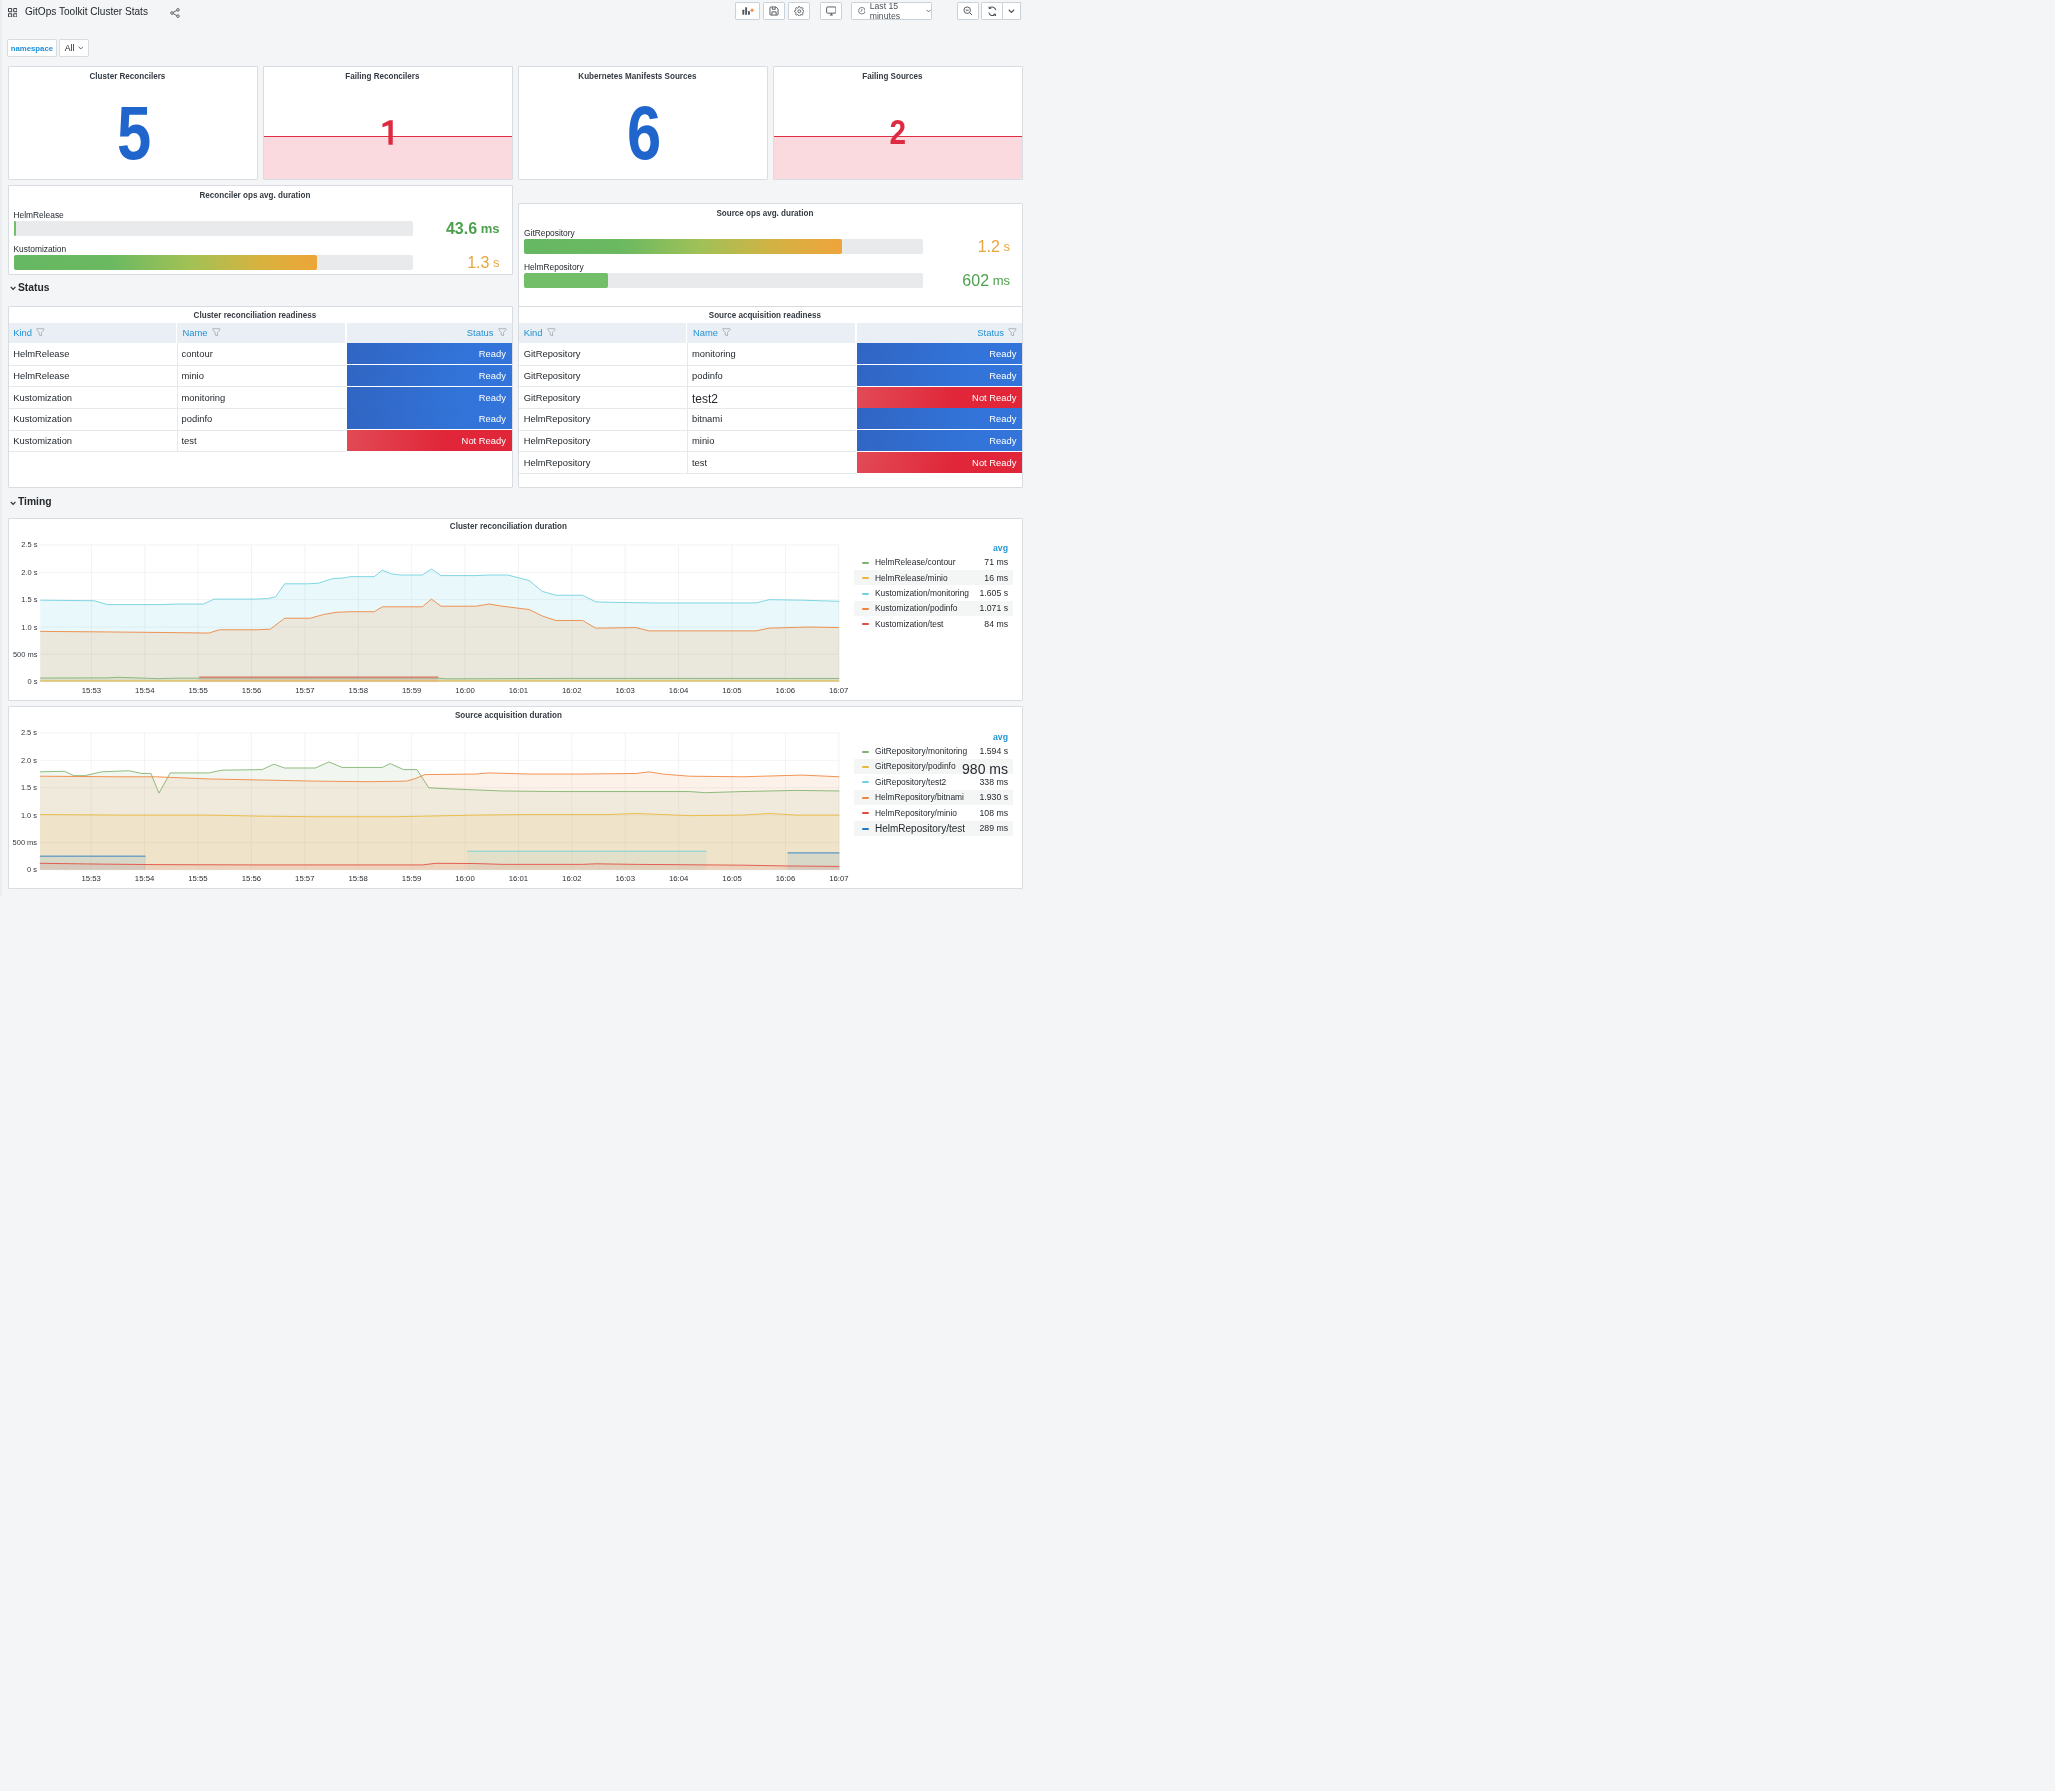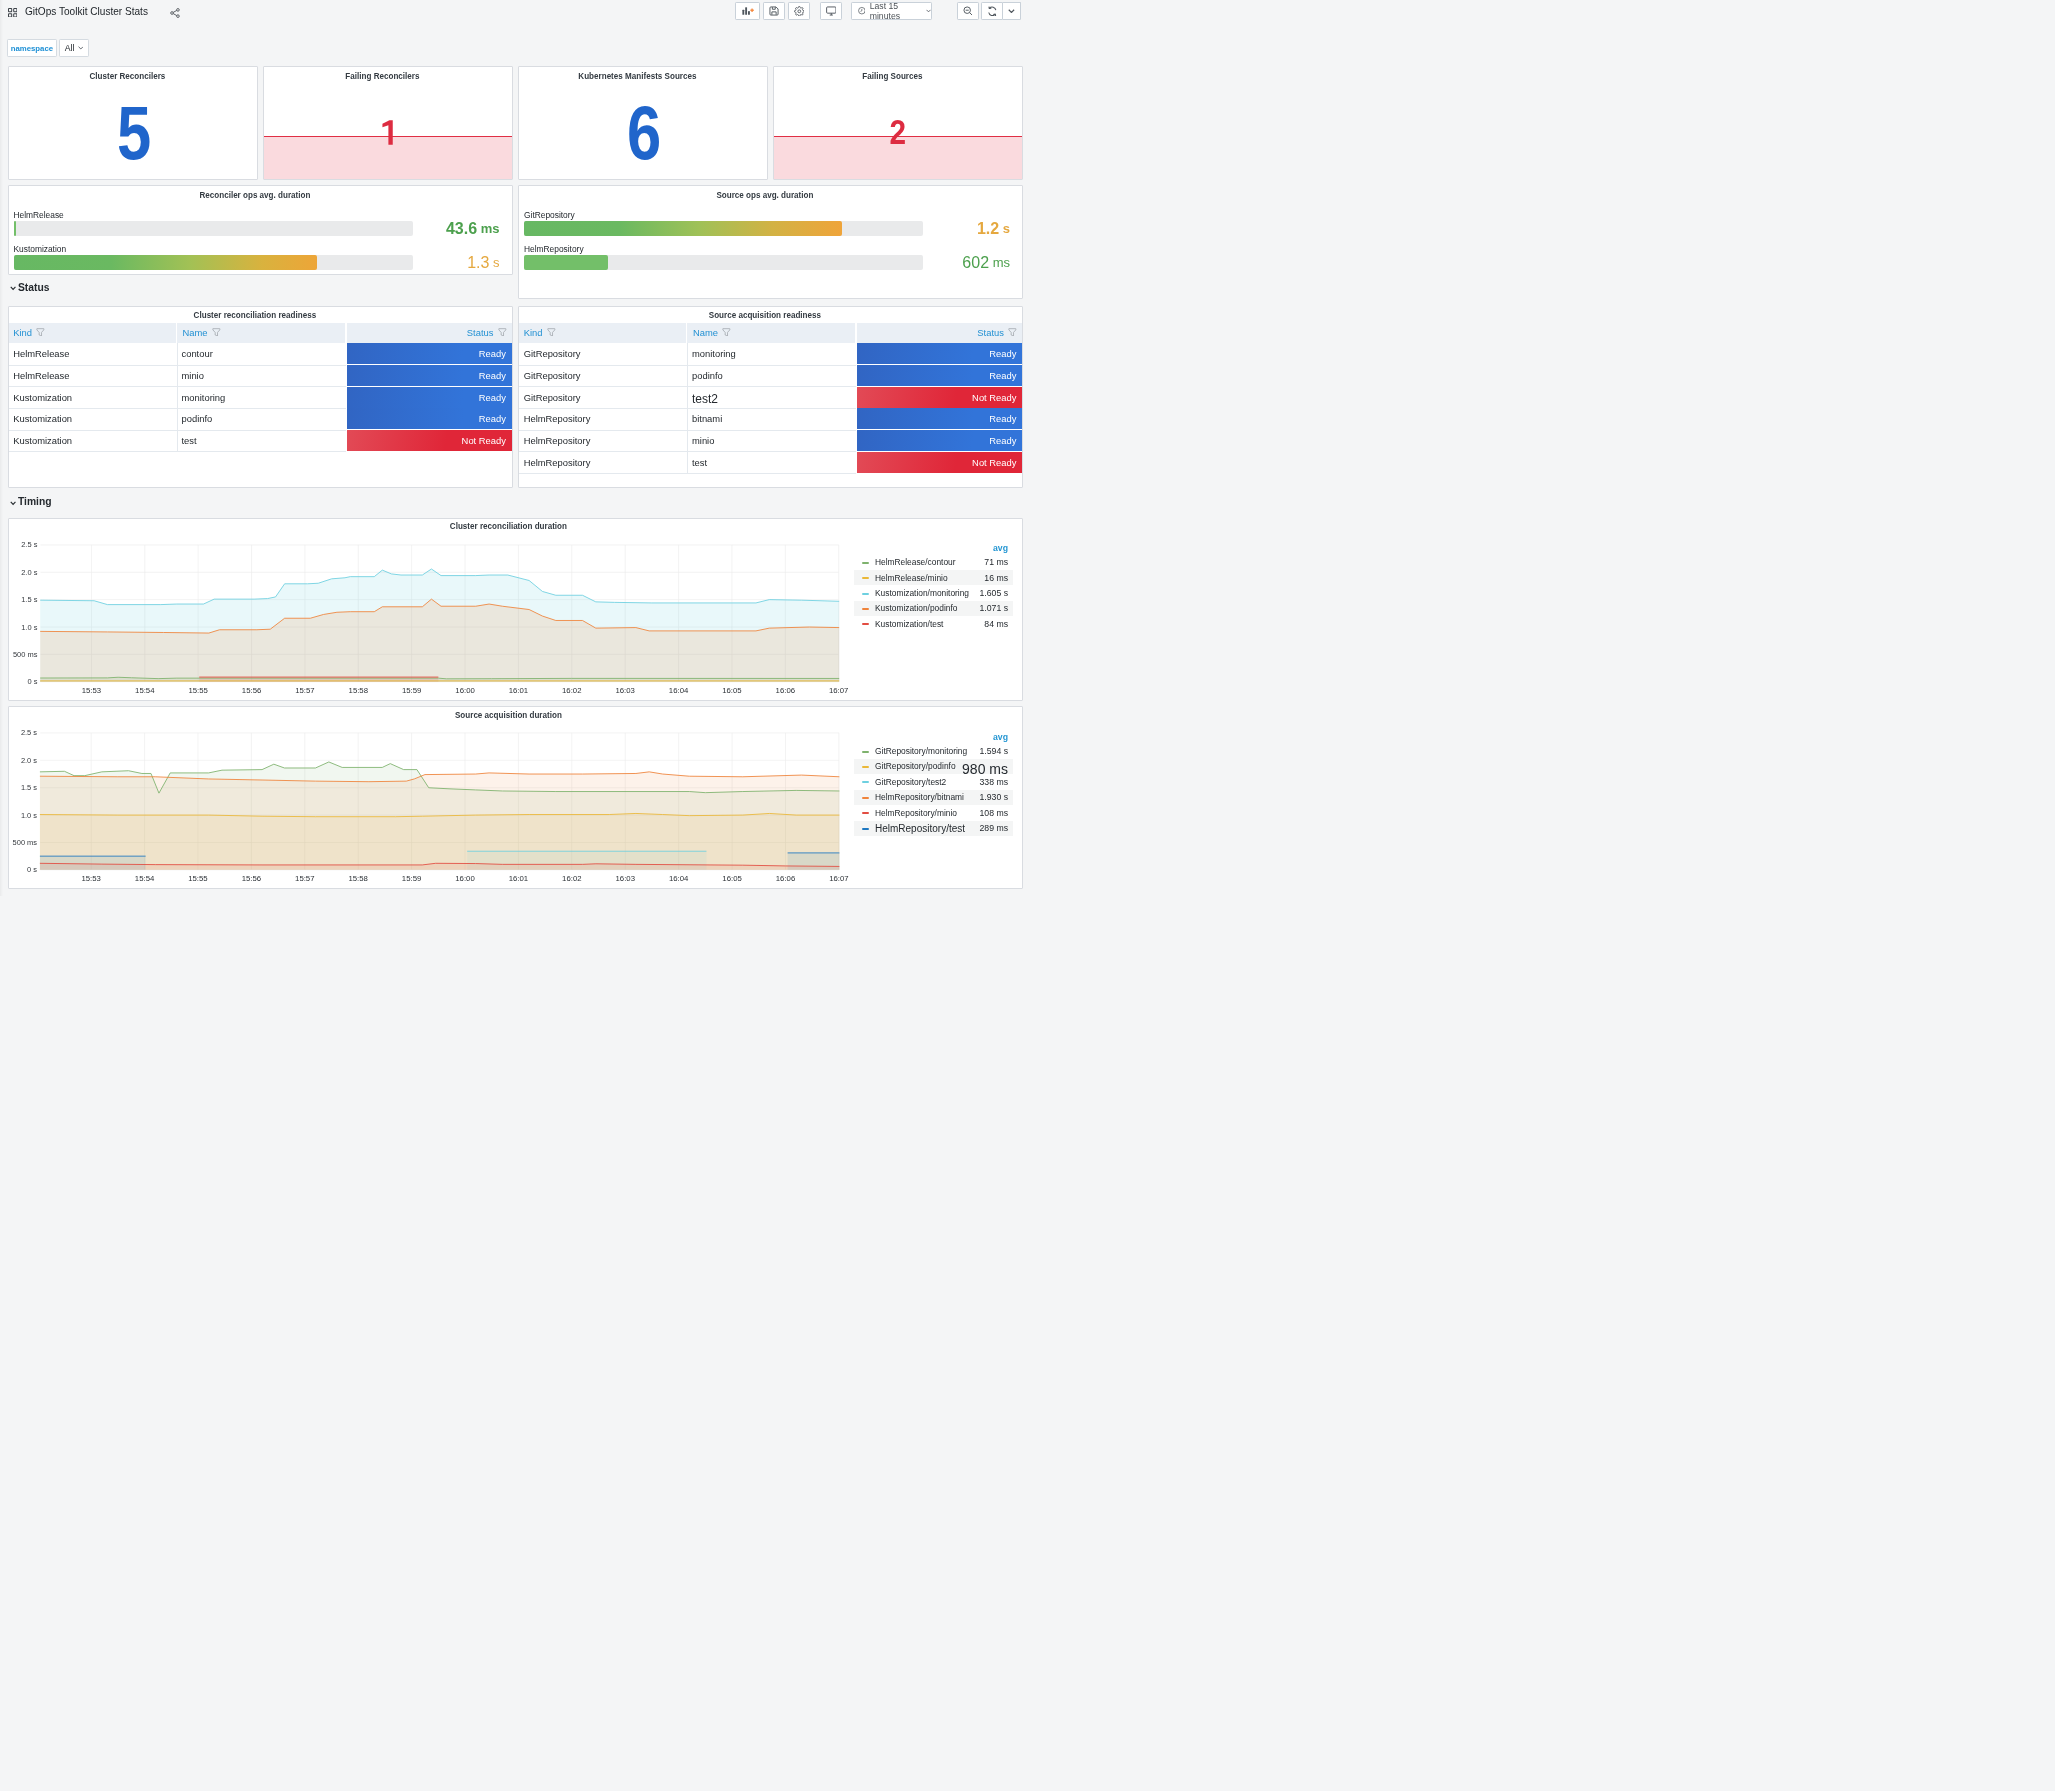--- a/index.html
+++ b/index.html
@@ -136,26 +136,26 @@
       <span style="font-size:13px">&nbsp;ms</span>
     </div>
     <div class="abs" style="left:5px;top:58px;font-size:8.4px;color:#24292e">Kustomization</div>
     <div class="abs" style="left:5px;top:69px;width:399px;height:14.5px;background:#e9eaeb;border-radius:1.9px"></div>
     <div class="abs" style="left:5px;top:69px;width:303px;height:14.5px;background:linear-gradient(90deg,#67b863 0%,#6ab961 32%,#a2c155 58%,#d9b23e 82%,#eda538 100%);border-radius:1.9px"></div>
     <div class="abs" style="right:12px;top:66px;height:21px;display:flex;align-items:center;font-weight:500;color:#e5a83f">
       <span style="font-size:16px">1.3</span>
       <span style="font-size:13px">&nbsp;s</span>
     </div>
   </div>
-<div class="panel" style="left:518px;top:185px;width:505px;height:114px">
+<div class="panel" style="left:518px;top:203px;width:505px;height:114px">
     <div class="ptitle" style="top:3.7px">Source ops avg. duration</div>
     <div class="abs" style="left:5px;top:24px;font-size:8.4px;color:#24292e">GitRepository</div>
     <div class="abs" style="left:5px;top:35px;width:399px;height:14.5px;background:#e9eaeb;border-radius:1.9px"></div>
     <div class="abs" style="left:5px;top:35px;width:318px;height:14.5px;background:linear-gradient(90deg,#67b863 0%,#6ab961 30%,#9fc157 55%,#d2b244 78%,#efa43a 100%);border-radius:1.9px"></div>
-    <div class="abs" style="right:12px;top:32px;height:21px;display:flex;align-items:center;font-weight:700;color:#e5a83f">
+    <div class="abs" style="right:12px;top:32px;height:21px;display:flex;align-items:center;font-weight:400;color:#e5a83f">
       <span style="font-size:16px">1.2</span>
       <span style="font-size:13px">&nbsp;s</span>
     </div>
     <div class="abs" style="left:5px;top:58px;font-size:8.4px;color:#24292e">HelmRepository</div>
     <div class="abs" style="left:5px;top:69px;width:399px;height:14.5px;background:#e9eaeb;border-radius:1.9px"></div>
     <div class="abs" style="left:5px;top:69px;width:84px;height:14.5px;background:#73bf69;border-radius:1.9px"></div>
     <div class="abs" style="right:12px;top:66px;height:21px;display:flex;align-items:center;font-weight:500;color:#4ca04d">
       <span style="font-size:16px">602</span>
       <span style="font-size:13px">&nbsp;ms</span>
     </div>

